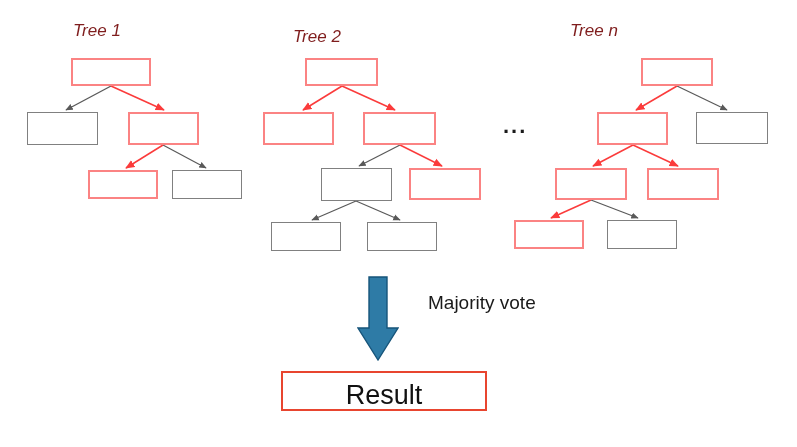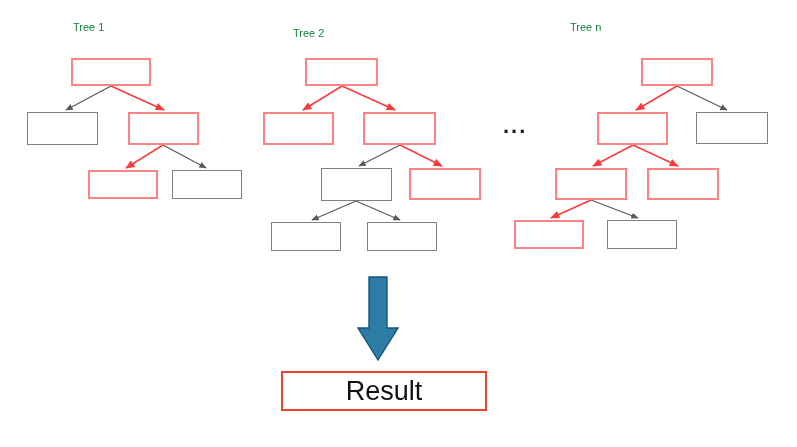--- a/index.html
+++ b/index.html
@@ -12,24 +12,25 @@
     position: relative;
     width: 797px;
     height: 447px;
     background: #ffffff;
     overflow: hidden;
     font-family: "Liberation Sans", sans-serif;
   }
   .tree-label {
     position: absolute;
     font-family: "Liberation Sans", sans-serif;
-    font-size: 11px;
-    color: #15803d;
+    font-size: 17px;
+    color: #7f1d1d;
     white-space: nowrap;
     line-height: 1;
+    font-style: italic;
   }
   .node {
     position: absolute;
     box-sizing: border-box;
     background: #ffffff;
   }
   .node.red {
     border: 2px solid #fb8383;
   }
   .node.gray {
@@ -140,18 +141,19 @@
       <div class="node red" style="left: 514px; top: 220px; width: 70px; height: 29px;"></div>
       <div class="node gray" style="left: 607px; top: 220px; width: 70px; height: 29px;"></div>
     </div>
 
   <div class="ellipsis" style="left:503px; top:115px;">...</div>
 
   <svg class="big-arrow" style="left:357px; top:276px;" width="42" height="86" viewBox="0 0 42 86">
     <polygon points="12,1 30,1 30,52 41,52 21,84 1,52 12,52" fill="#2e7ba6" stroke="#16547a" stroke-width="1.4" stroke-linejoin="miter"></polygon>
   </svg>
 
+  <div class="vote-label" style="left:428px; top:293px;">Majority vote</div>
 
-  <div class="result-box" style="left:281px; top:371px; width:206px; height:40px;">
+  <div class="result-box" style="left:281px; top:371px; width:206px; height:40px;align-items:flex-end;">
     <span class="result-text">Result</span>
   </div>
 
 </div>
 
 </body></html>

